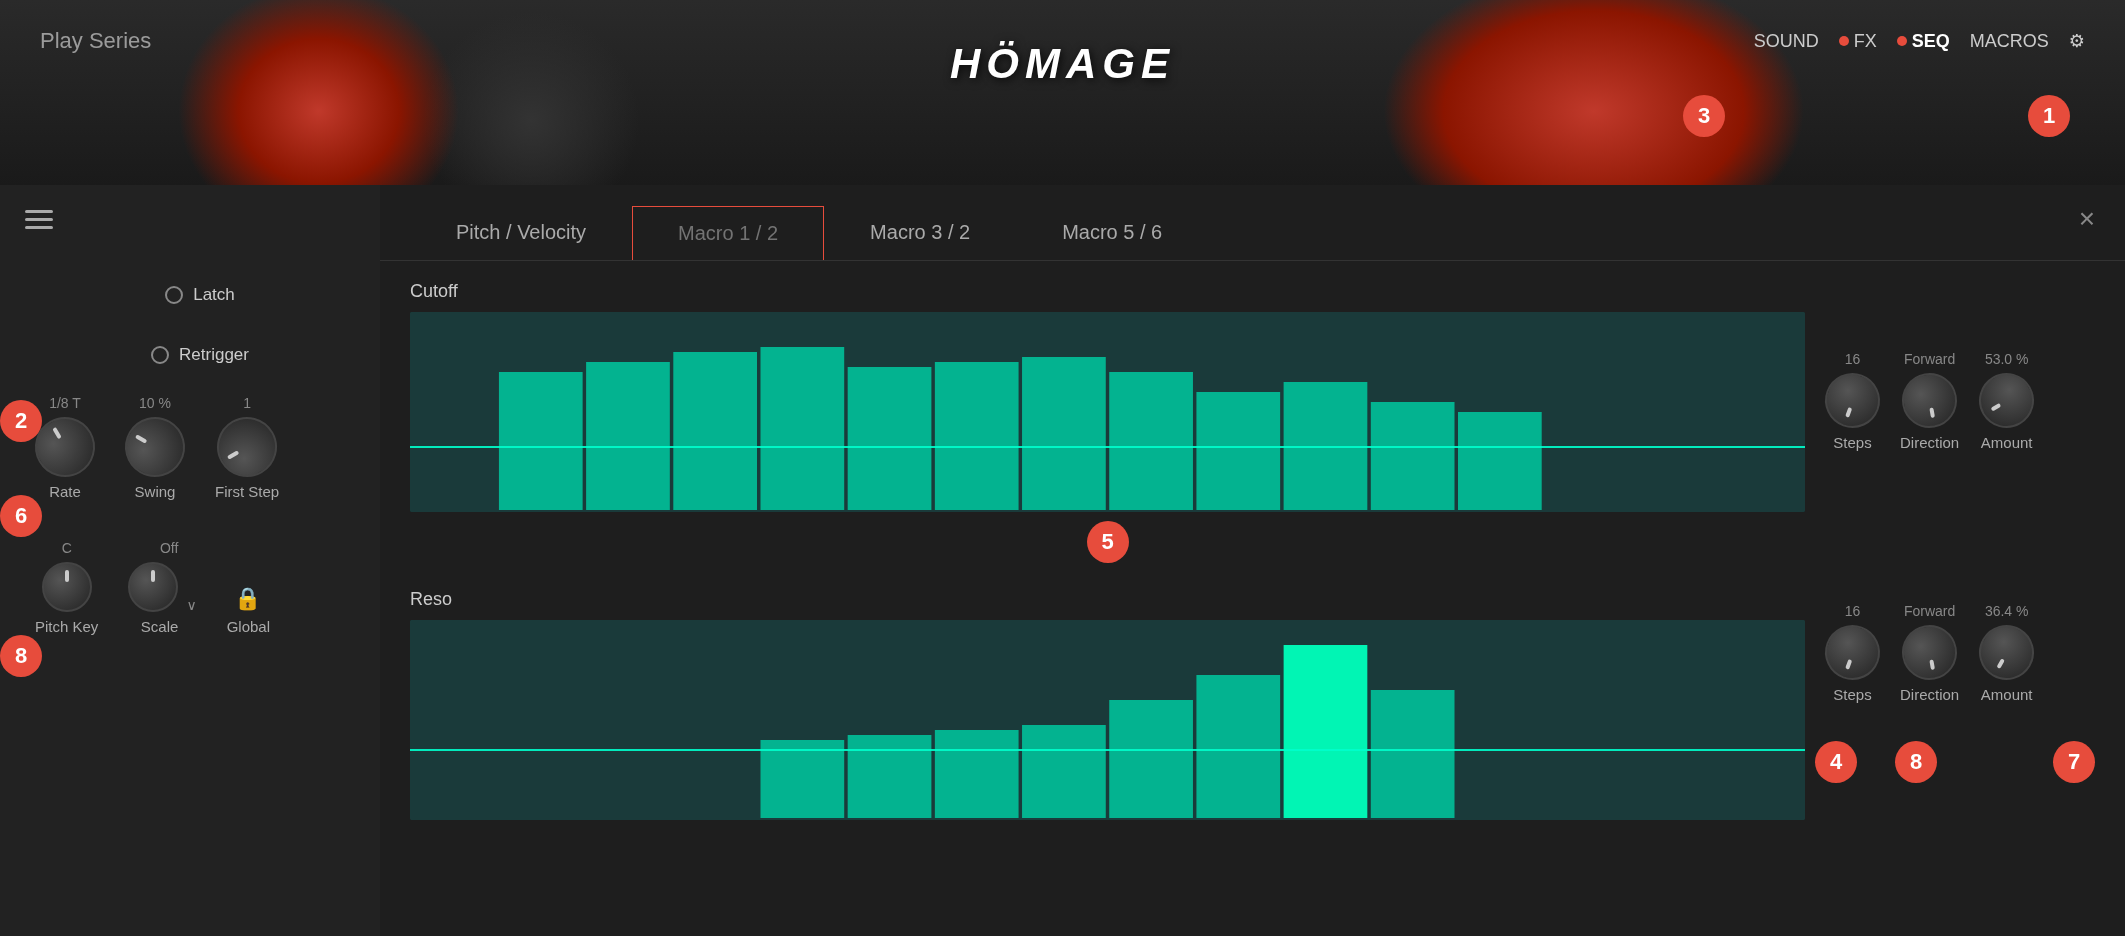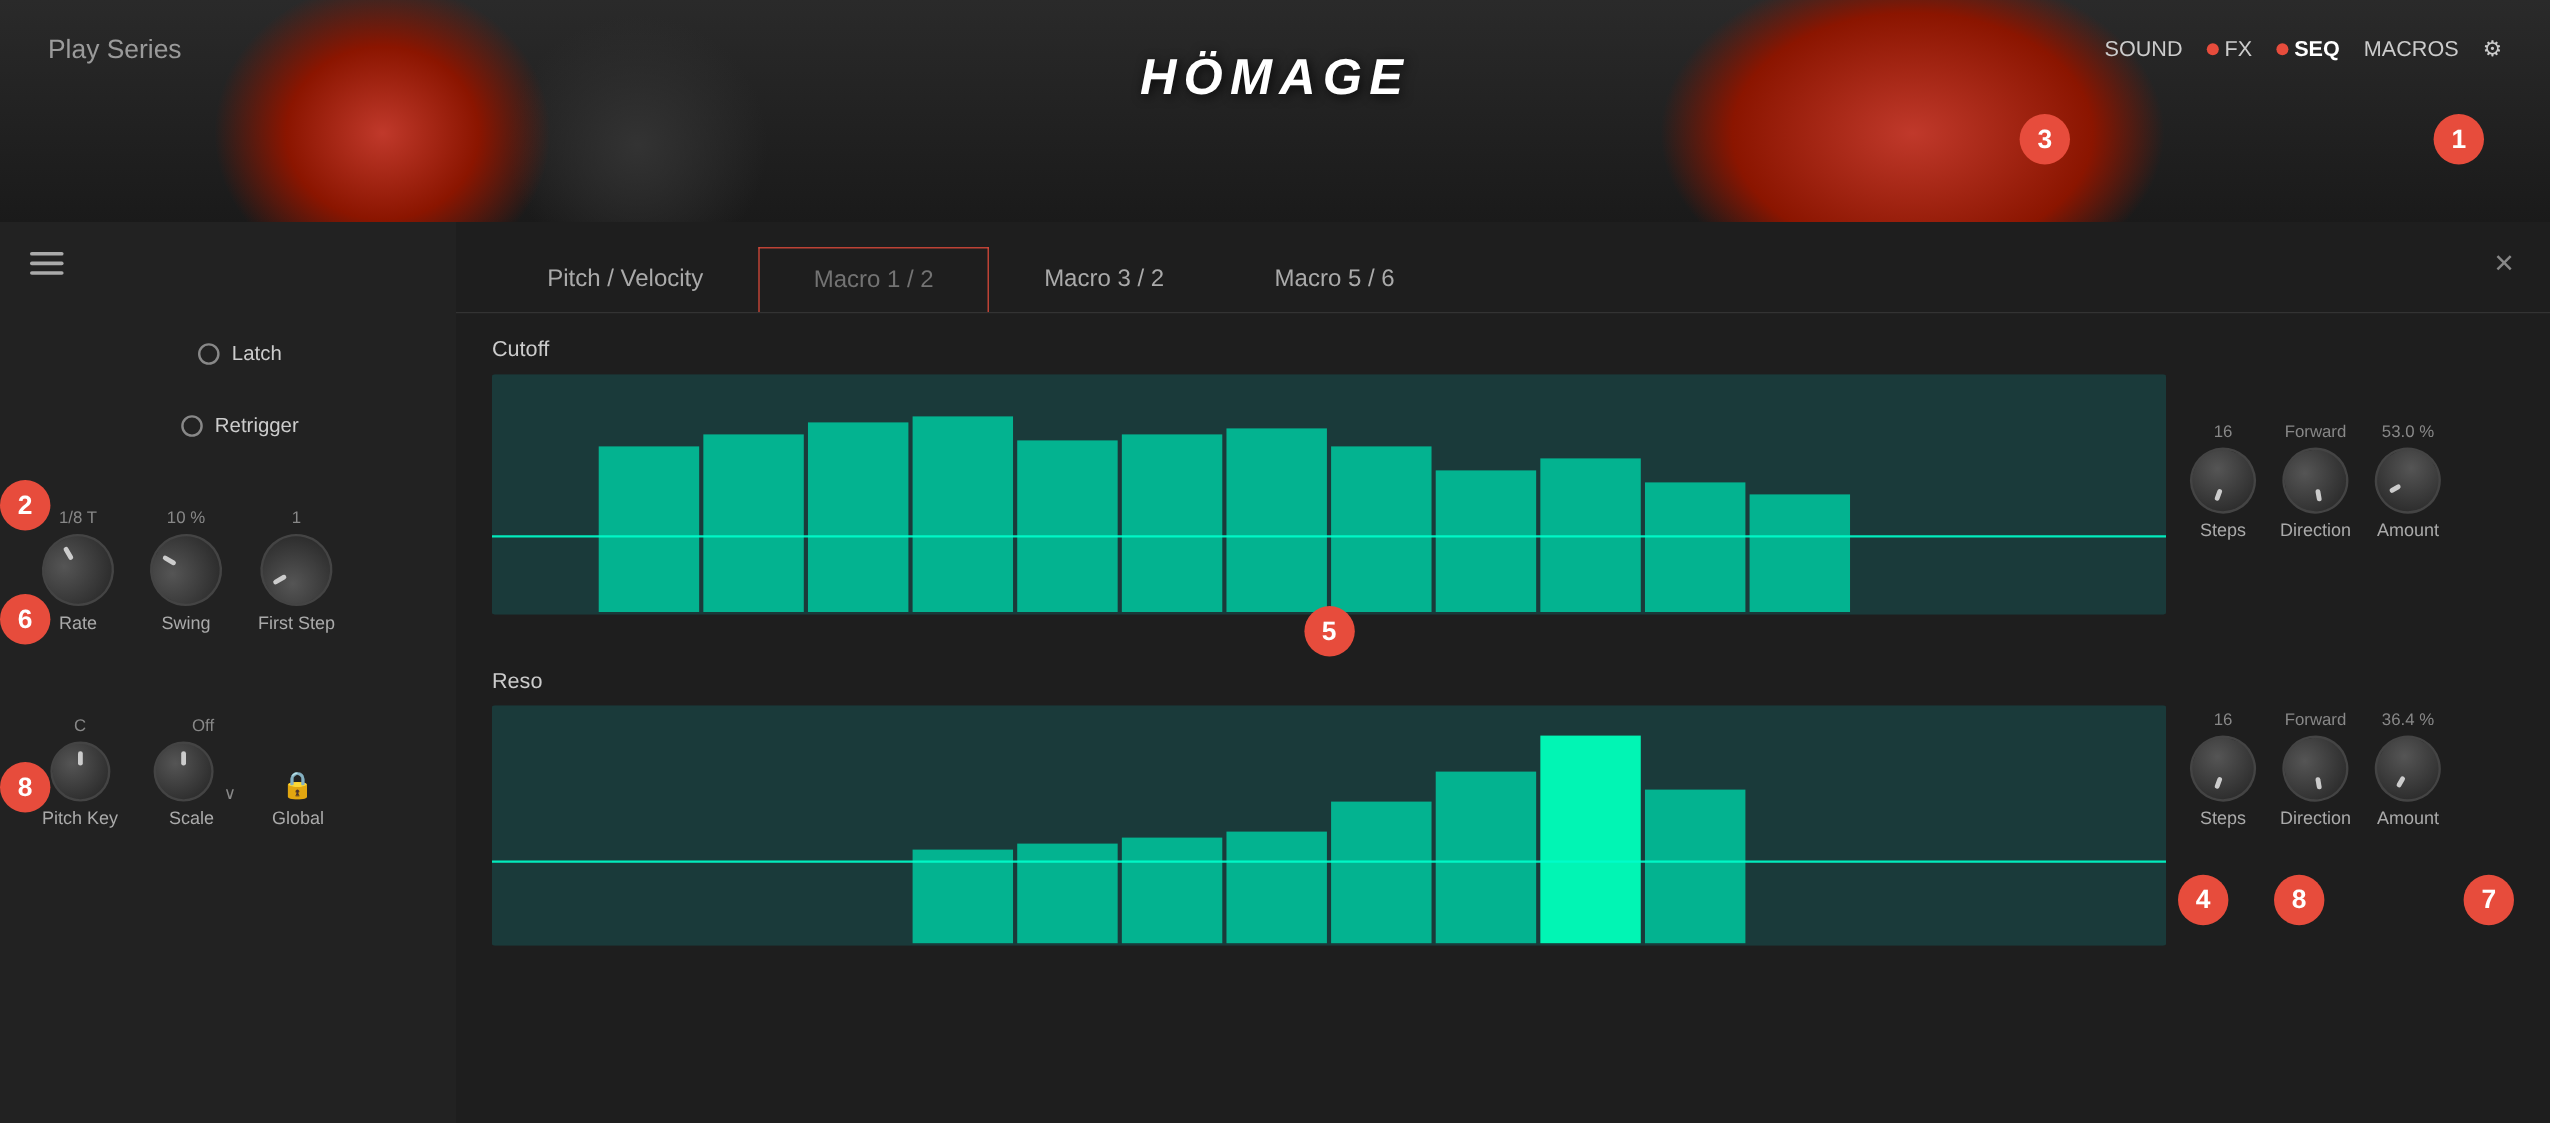--- a/index.html
+++ b/index.html
@@ -151,21 +151,20 @@
       margin-top: 30px;
       margin-left: 15px;
       align-items: flex-end;
     }
 
     .knob-group {
       display: flex;
       flex-direction: column;
       align-items: center;
       gap: 6px;
-      margin-top: 28px;
     }
     .knob-label-top {
       color: #888;
       font-size: 14px;
       text-align: center;
     }
     .knob {
       width: 60px; height: 60px;
       border-radius: 50%;
       background: radial-gradient(circle at 35% 35%, #555, #222);
@@ -251,21 +250,21 @@
       display: flex;
       flex: 1;
       padding: 20px 0 20px 30px;
       gap: 0;
     }
 
     .seq-tracks {
       flex: 1;
       display: flex;
       flex-direction: column;
-      gap: 20px;
+      gap: 36px;
     }
 
     .track {
       display: flex;
       flex-direction: column;
       gap: 5px;
     }
     .track-label {
       color: #ccc;
       font-size: 18px;
@@ -279,21 +278,21 @@
       border-radius: 2px;
       overflow: hidden;
     }
 
     
     .controls-panel {
       width: 320px;
       min-width: 320px;
       display: flex;
       flex-direction: column;
-      gap: 0;
+      gap: 12px;
       padding: 10px 20px;
     }
 
     .control-group {
       display: flex;
       align-items: center;
       gap: 20px;
       padding: 15px 0;
       height: 220px;
     }

